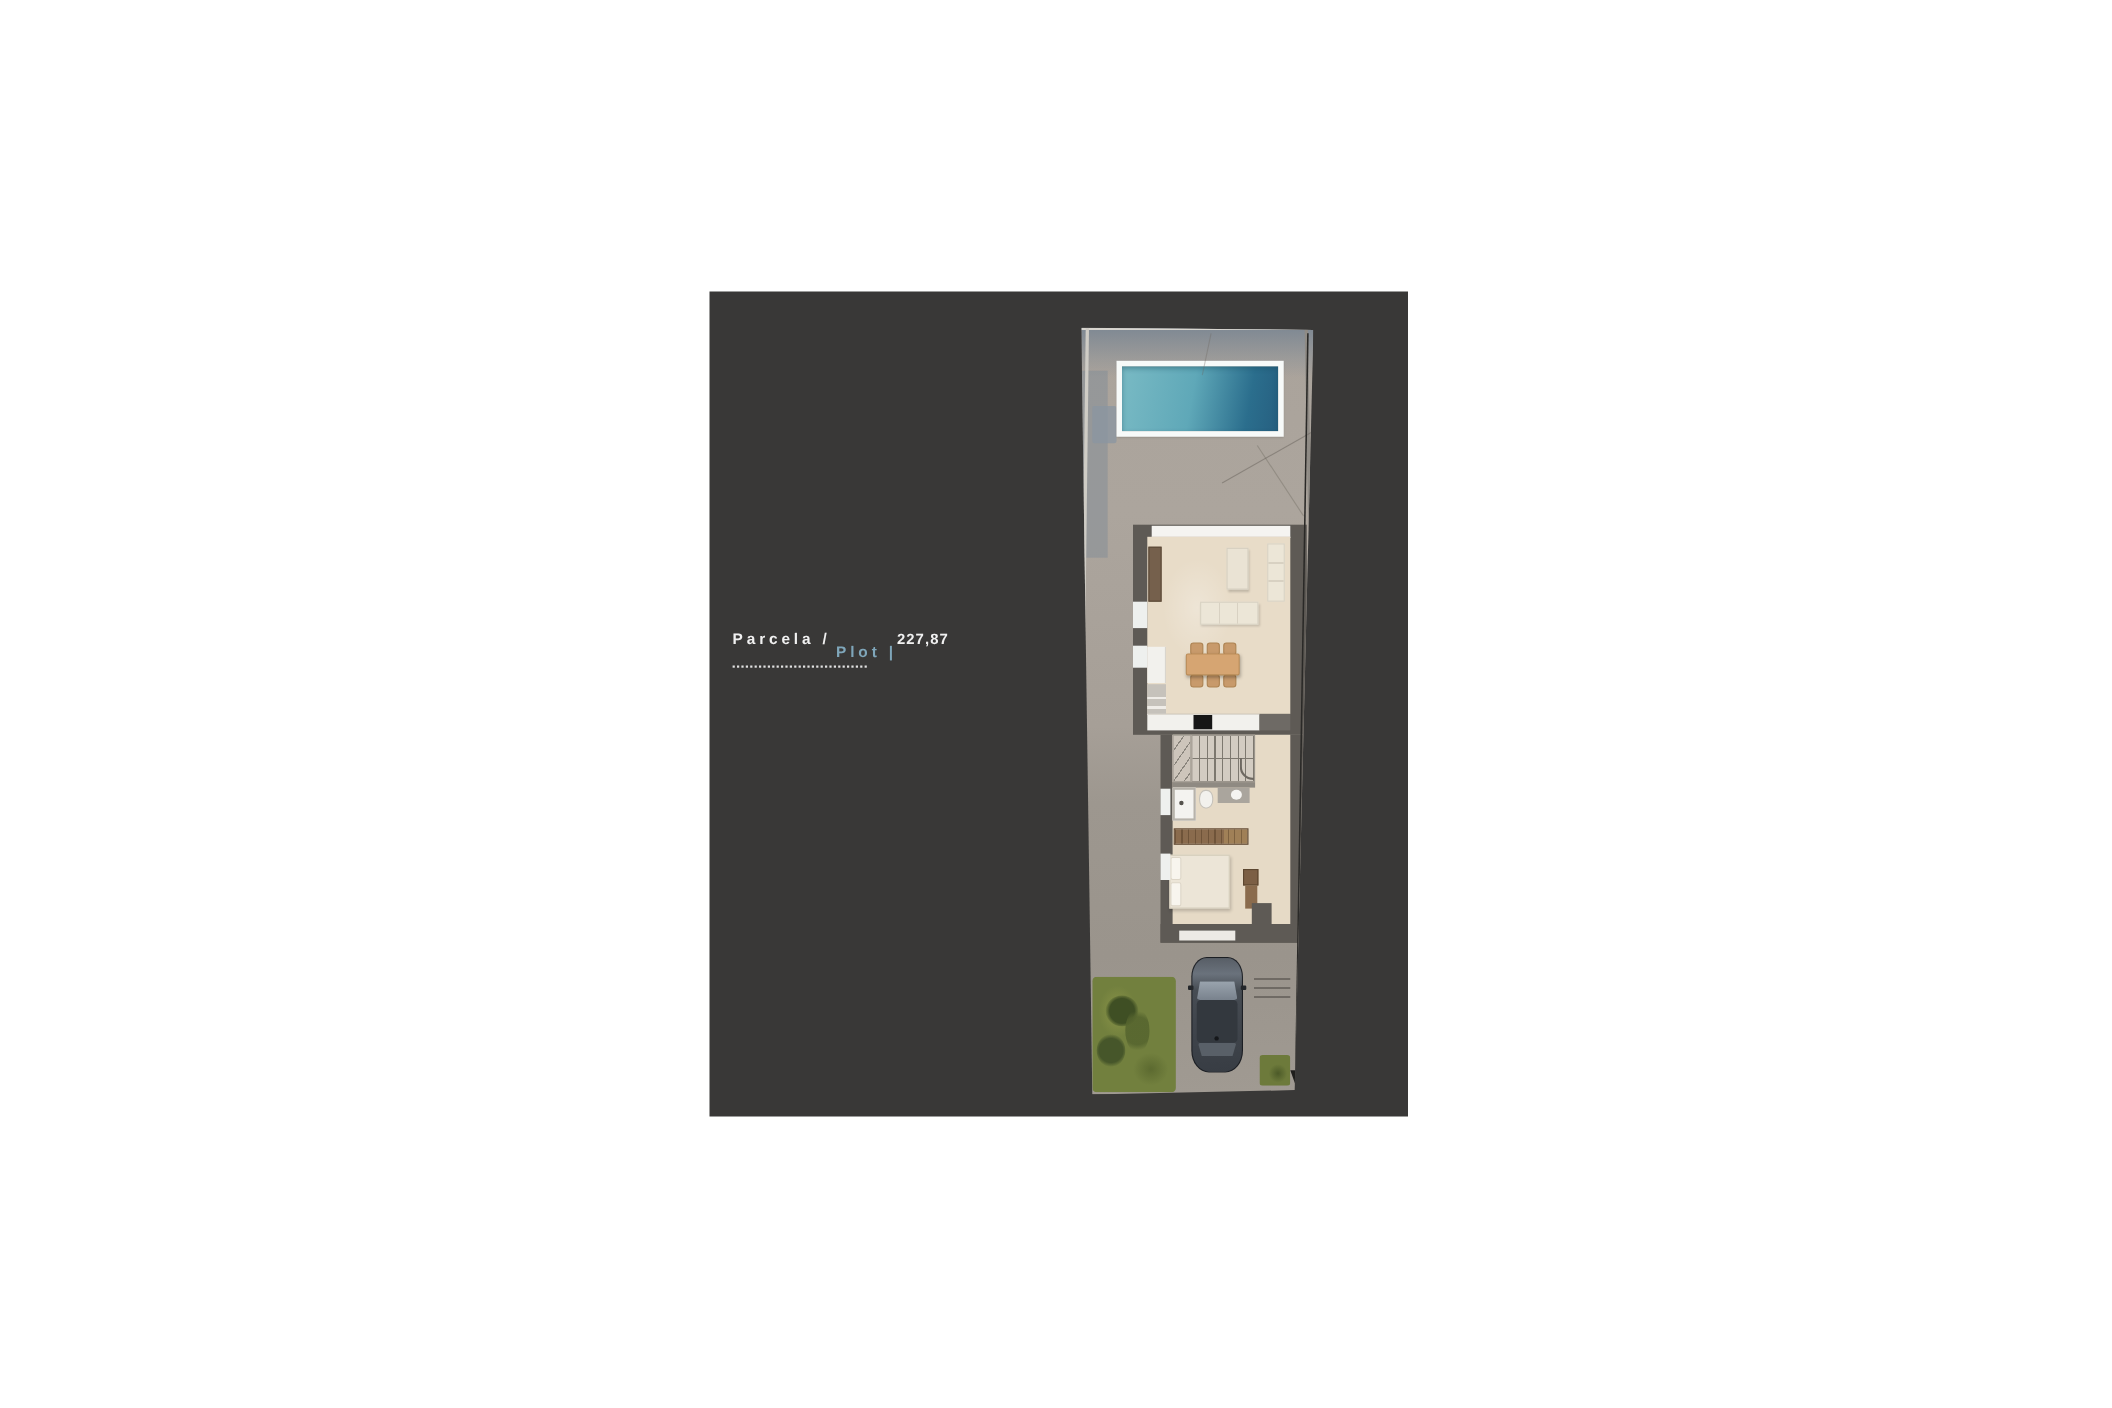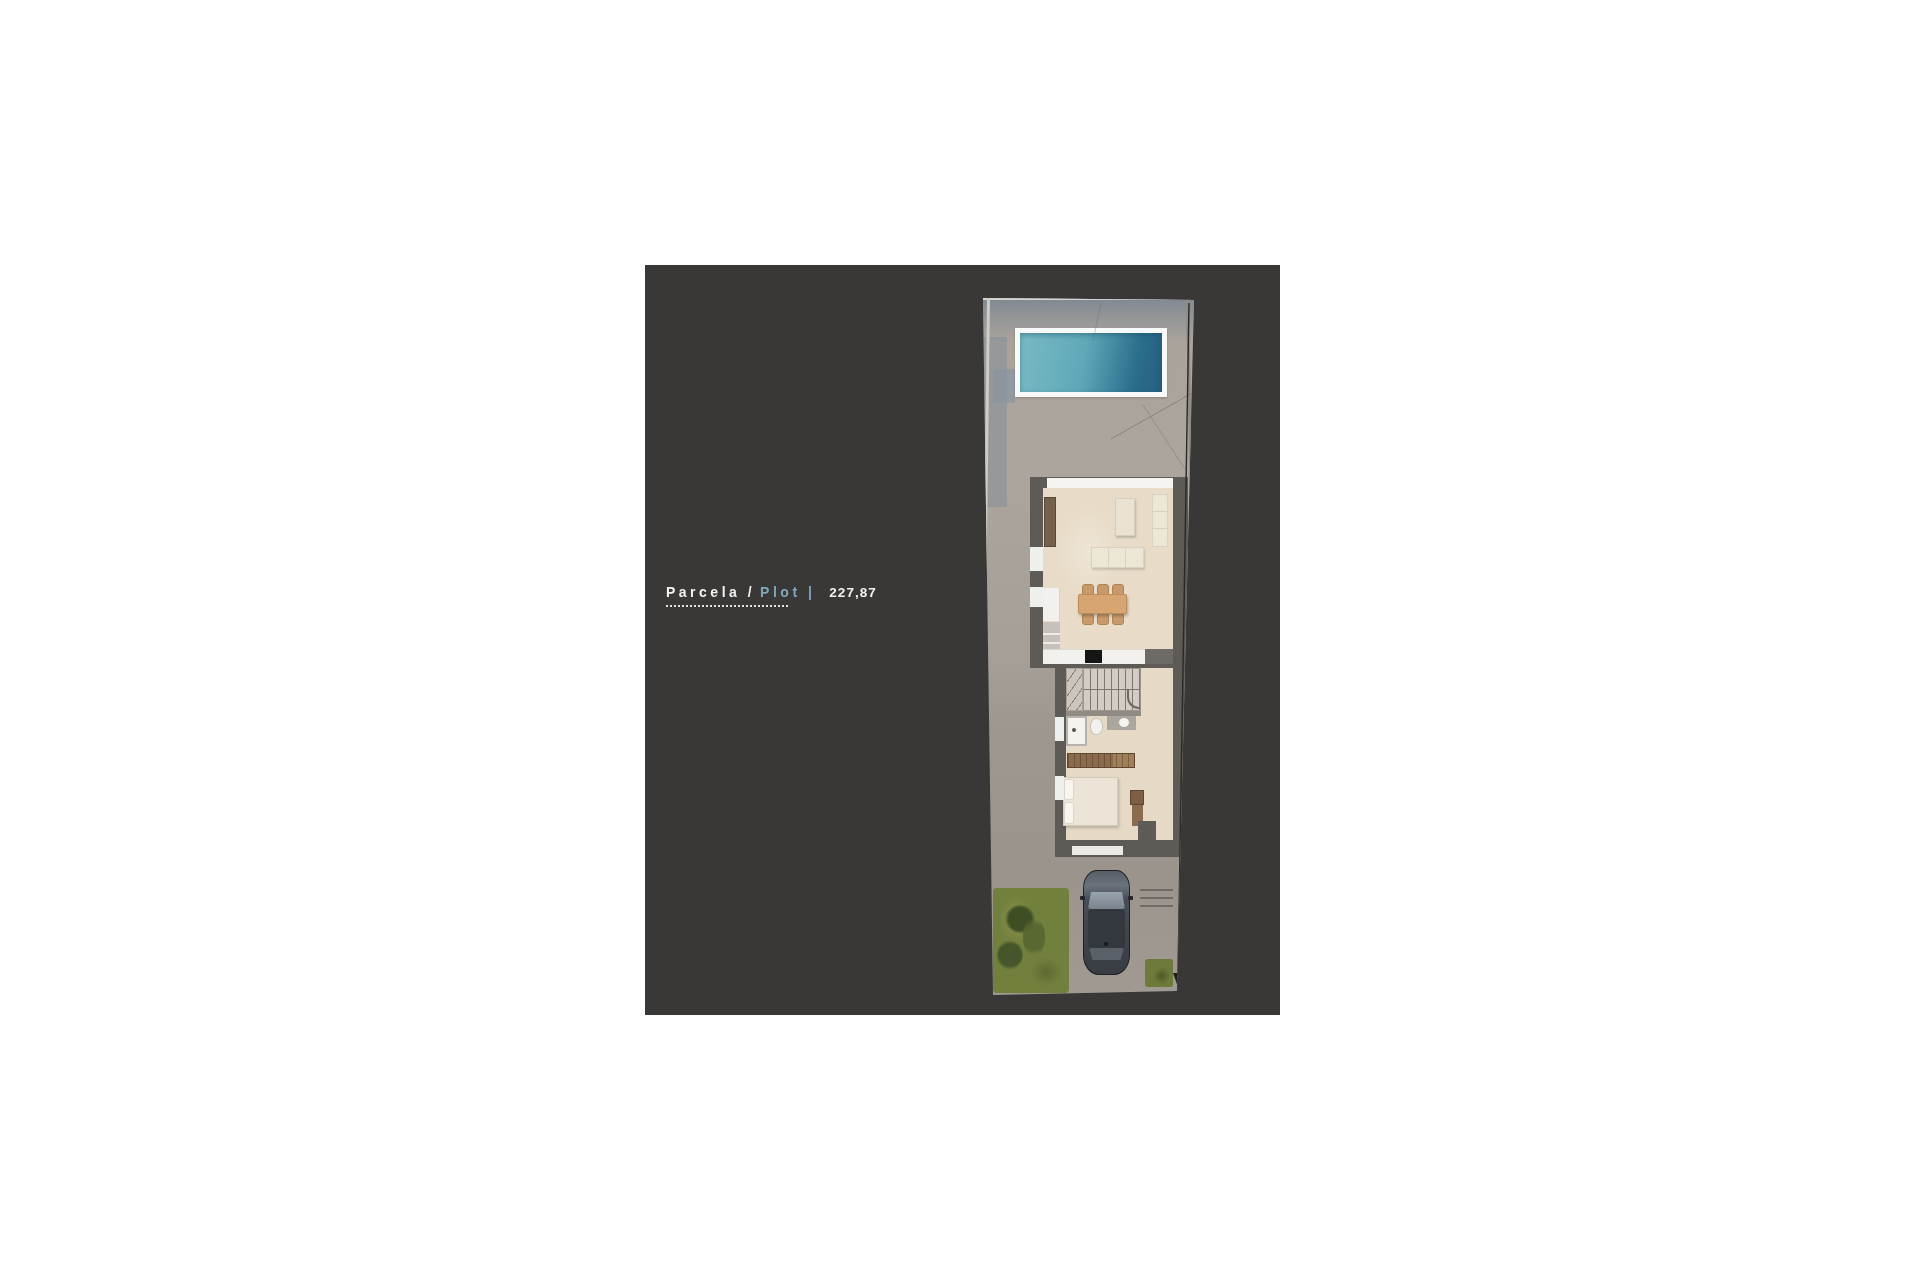--- a/index.html
+++ b/index.html
@@ -5,24 +5,24 @@
   html,body{margin:0;padding:0;background:#ffffff;}
   body{width:1920px;height:1280px;position:relative;overflow:hidden;
        font-family:"Liberation Sans", sans-serif;}
   .abs{position:absolute;}
 
   
   .panel{left:645px;top:265px;width:635px;height:750px;background:var(--panel-bg,#393837);}
 
   
   .label-block{left:21px;top:295px;color:var(--text-white,#f1f1f1);white-space:nowrap;}
-  .label-line{display:flex;align-items:flex-end;}
+  .label-line{display:flex;align-items:center;}
   .lbl-primary{font-size:14px;font-weight:700;letter-spacing:3.5px;color:var(--text-white,#f1f1f1);}
   .lbl-secondary{font-size:14px;font-weight:700;letter-spacing:3.5px;color:var(--accent-blue,#7fa6ba);margin-left:5px;margin-top:24px;}
-  .lbl-value{font-size:13.5px;font-weight:600;letter-spacing:1px;color:var(--text-white,#f1f1f1);margin-left:14px;}
+  .lbl-value{font-size:13.5px;font-weight:600;letter-spacing:1px;color:var(--text-white,#f1f1f1);margin-left:0;}
   .dotted-underline{margin-top:5px;width:122px;height:0;border-top:2px dotted rgba(255,255,255,.85);}
 
   
   .siteplan{left:338px;top:32px;width:211px;height:698px;
     clip-path:polygon(0px 1px,211px 3px,194px 694px,10px 698px);
     background:linear-gradient(180deg,#aaa39b 0%,#aca59d 24%,#a69f97 52%,#9d978f 62%,#9a948c 82%,#a09a92 100%);}
   .top-shade{left:0;top:0;width:211px;height:46px;
     background:linear-gradient(180deg,rgba(121,133,146,.9) 0%,rgba(134,142,150,.45) 60%,rgba(150,152,154,0) 100%);}
   .left-shade{left:0;top:40px;width:24px;height:170px;background:rgba(124,137,151,.45);}
   .edge-top{left:0;top:0;width:211px;height:3px;background:#d8d5cf;}

